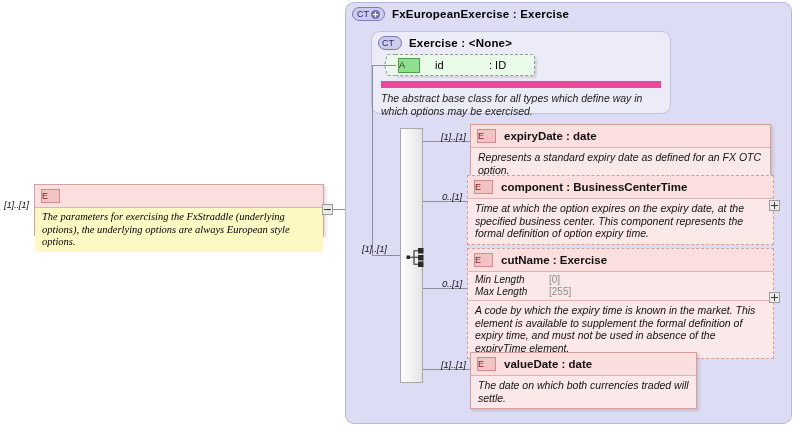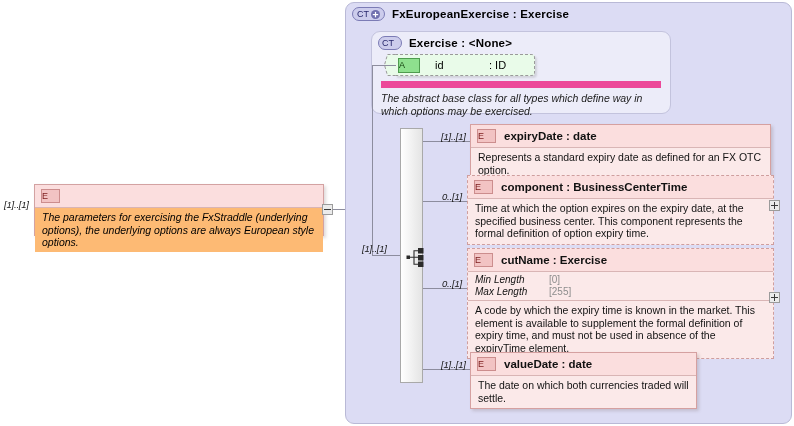--- a/index.html
+++ b/index.html
@@ -183,20 +183,21 @@
   .el .hdr .label {
     font-weight: bold;
     font-size: 11.5px;
     color: #111;
     white-space: nowrap;
   }
   .el .body {
     background: #fbe9e9;
     border-top: 1px solid #d9b5b5;
     padding: 3px 7px 4px 7px;
+    font-style: italic;
     font-size: 10.5px;
     line-height: 12.5px;
     color: #121212;
   }
   .el .facets {
     background: #fbe9e9;
     border-top: 1px solid #d9b5b5;
     padding: 2px 7px 2px 7px;
     font-size: 10px;
   }
@@ -217,23 +218,23 @@
     box-shadow: 2px 2px 3px rgba(130,110,110,.25);
   }
   .el-left .hdr {
     background: #fbdede;
     display: flex; align-items: center; gap: 8px;
     padding: 4px 8px 4px 6px;
   }
   .el-left .hdr .label { font-weight: bold; font-size: 11.5px; }
   .el-left .body {
     border-top: 1px solid #d9b5b5;
-    background: #fdba74;
+    background: #fef9c3;
     padding: 3px 7px;
-    font-style: italic; font-size: 10.5px; line-height: 12.5px;
+    font-style: italic; font-size: 10.5px; line-height: 12.5px; font-family: Liberation Serif, serif;
   }
 
   
   .seq-bar {
     position: absolute;
     left: 400px; top: 128px;
     width: 23px; height: 255px;
     box-sizing: border-box;
     border: 1px solid #a9a9a9;
     background: linear-gradient(to right, #ffffff 0%, #f3f3f3 45%, #e4e4e4 100%);

